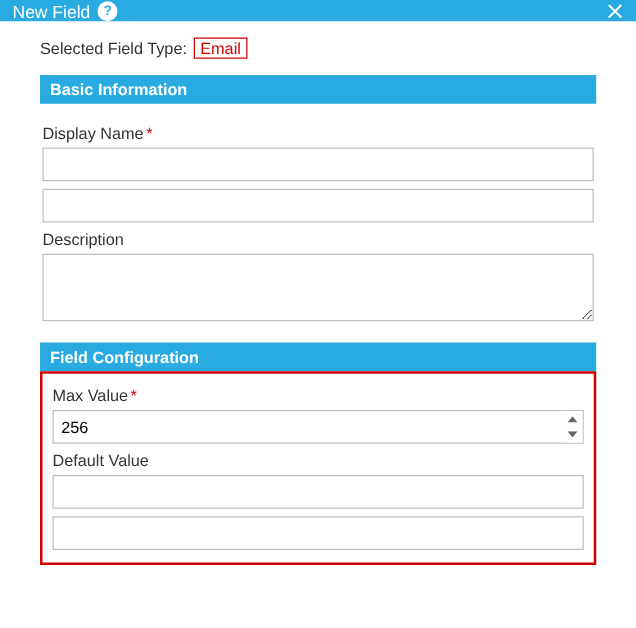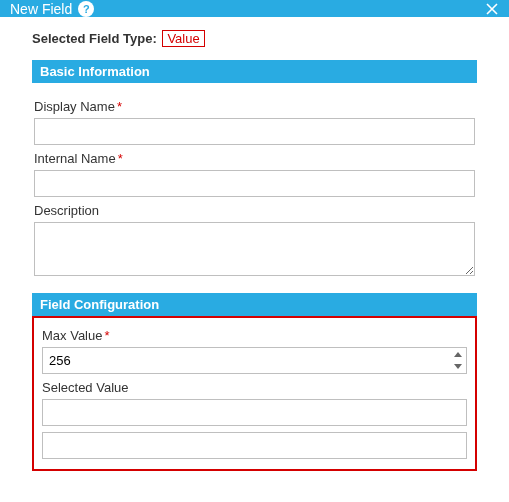--- a/index.html
+++ b/index.html
@@ -31,21 +31,21 @@
     font-size: 11px;
   }
   .spacer { flex: 1; }
   .close-icon {
     font-size: 18px;
     cursor: pointer;
     line-height: 1;
   }
   .content { padding: 14px 32px 6px 32px; }
   .selected-line { margin-bottom: 14px; font-size: 13px; }
-  .selected-line .label { font-weight: bold; }
+  .selected-line .label { font-weight: normal; }
   .selected-line .value {
     color: #d40000;
     border: 1px solid #d40000;
     padding: 0 4px;
     margin-left: 2px;
   }
   .section-header {
     background: #29abe2;
     color: #fff;
     font-size: 13px;
@@ -103,37 +103,34 @@
     <svg width="14" height="14" viewBox="0 0 14 14">
         <path d="M2 2 L12 12 M12 2 L2 12" stroke="#fff" stroke-width="1.6" fill="none"></path>
       </svg>
   </span>
 </div>
 
 <div class="content">
 
   <div class="selected-line">
     <span class="label">Selected Field Type:</span>
-    <span class="value">Value</span>
+    <span class="value">Email</span>
   </div>
 
   <div class="section-header">Basic Information</div>
   <div class="section-body">
 
     <div class="field-row">
       <label class="field-label">
         <span>Display Name</span><span class="req">*</span>
       </label>
       <input type="text" class="text-input" value="" style="">
     </div>
 
     <div class="field-row">
-      <label class="field-label">
-        <span>Internal Name</span><span class="req">*</span>
-      </label>
       <input type="text" class="text-input" value="" style="">
     </div>
 
     <div class="field-row">
       <label class="field-label">Description</label>
       <textarea class="textarea-input" style=""></textarea>
     </div>
 
   </div>
 
@@ -155,21 +152,21 @@
           <div class="spin-btn">
             <svg width="8" height="5" viewBox="0 0 8 5">
                 <path d="M0 0 L4 5 L8 0 Z" fill="#666"></path>
               </svg>
           </div>
         </div>
       </div>
     </div>
 
     <div class="field-row">
-      <label class="field-label">Selected Value</label>
+      <label class="field-label">Default Value</label>
       <input type="text" class="text-input" value="" style="">
     </div>
 
     <div class="field-row">
       <input type="text" class="text-input" value="" style="">
     </div>
 
   </div>
 
 </div>

